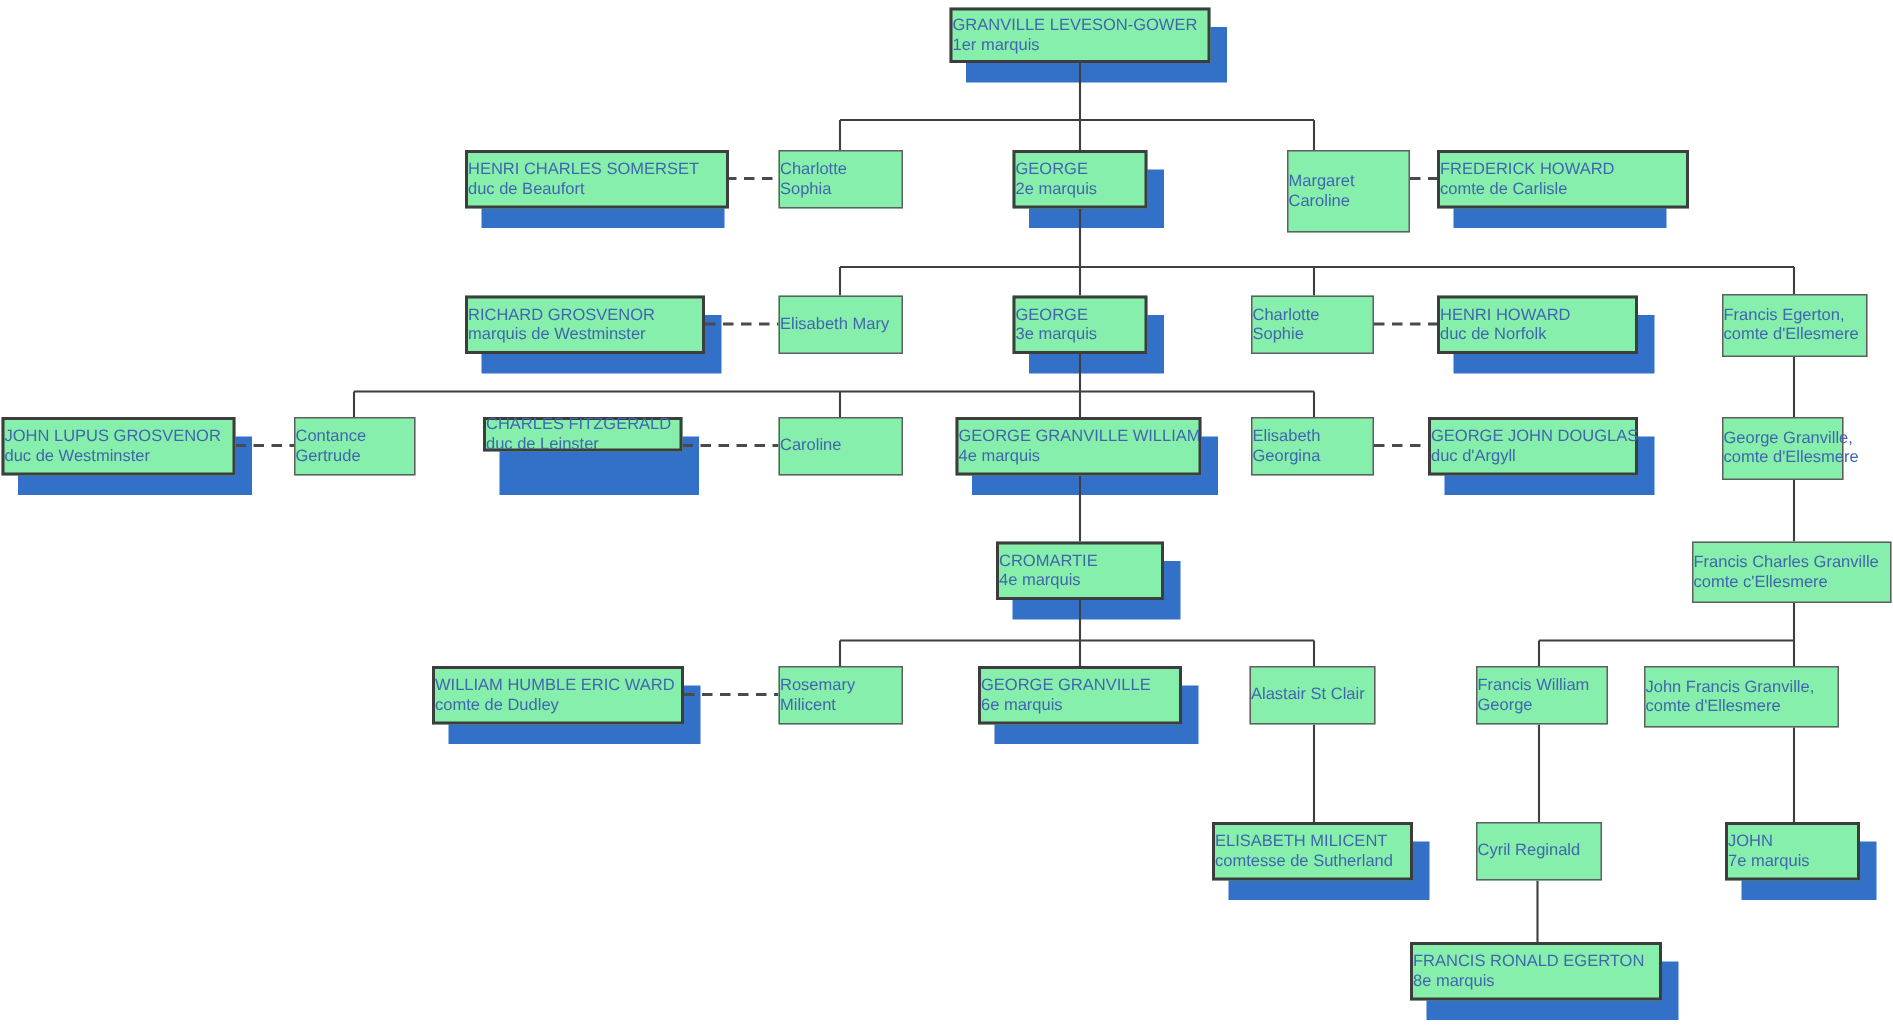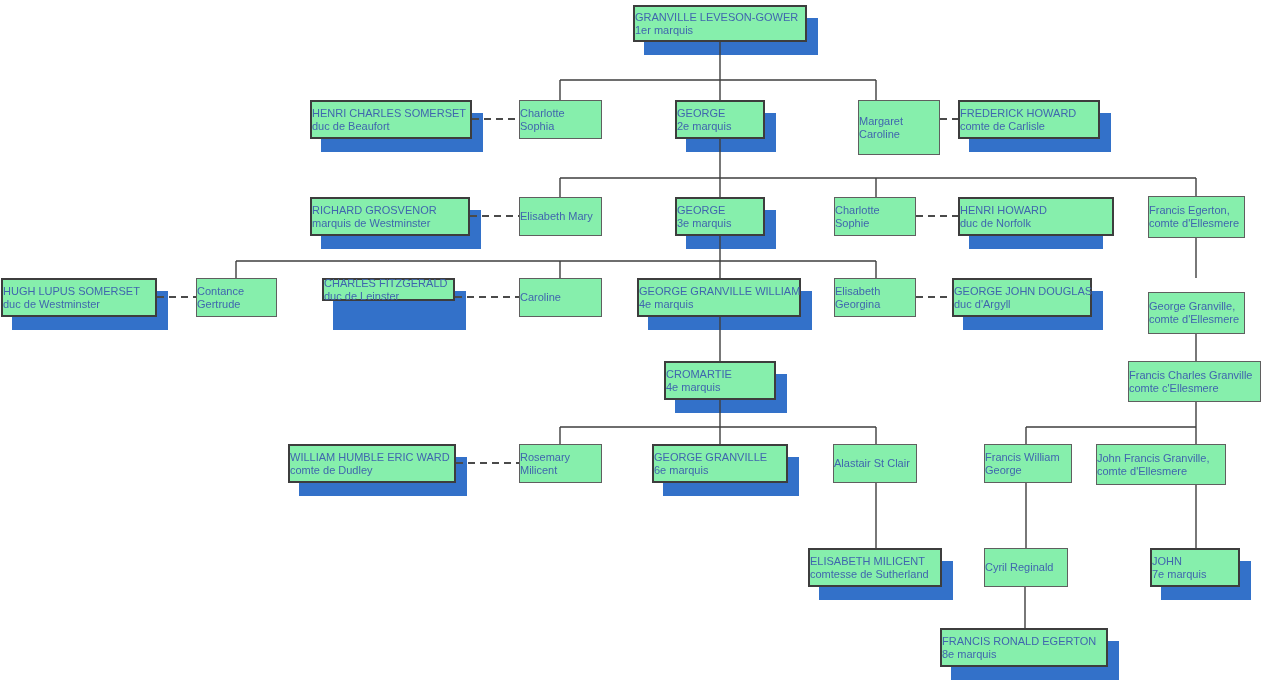--- a/index.html
+++ b/index.html
@@ -51,67 +51,67 @@
          M470 216 H519 M916 216 H958
          M157 297 H196 M455 297 H519 M916 297 H952
          M456 463 H519" fill="none" stroke="#4a4a4a" stroke-width="2" stroke-dasharray="7 5"></path>
   </svg>
 
   <div class="node major" style="left:633px;top:5px;width:174px;height:37px">
     <div>GRANVILLE LEVESON-GOWER</div>
     <div>1er marquis</div>
   </div>
 
-  <div class="node major" style="left:310px;top:100px;width:162px;height:39px">
+  <div class="node major" style="left:310px;top:100px;width:176px;height:39px">
     <div>HENRI CHARLES SOMERSET</div>
     <div>duc de Beaufort</div>
   </div>
   <div class="node" style="left:519px;top:100px;width:83px;height:39px">
     <div>Charlotte</div>
     <div>Sophia</div>
   </div>
   <div class="node major" style="left:675px;top:100px;width:90px;height:39px">
     <div>GEORGE</div>
     <div>2e marquis</div>
   </div>
   <div class="node" style="left:858px;top:100px;width:82px;height:55px">
     <div>Margaret</div>
     <div>Caroline</div>
   </div>
-  <div class="node major" style="left:958px;top:100px;width:142px;height:39px">
+  <div class="node major" style="left:958px;top:100px;width:168px;height:39px">
     <div>FREDERICK HOWARD</div>
     <div>comte de Carlisle</div>
   </div>
 
   <div class="node major" style="left:310px;top:197px;width:160px;height:39px">
     <div>RICHARD GROSVENOR</div>
     <div>marquis de Westminster</div>
   </div>
   <div class="node" style="left:519px;top:197px;width:83px;height:39px">
     <div>Elisabeth Mary</div>
   </div>
   <div class="node major" style="left:675px;top:197px;width:90px;height:39px">
     <div>GEORGE</div>
     <div>3e marquis</div>
   </div>
   <div class="node" style="left:834px;top:197px;width:82px;height:39px">
     <div>Charlotte</div>
     <div>Sophie</div>
   </div>
-  <div class="node major" style="left:958px;top:197px;width:156px;height:39px">
+  <div class="node major" style="left:958px;top:197px;width:134px;height:39px">
     <div>HENRI HOWARD</div>
     <div>duc de Norfolk</div>
   </div>
   <div class="node" style="left:1148px;top:196px;width:97px;height:42px">
     <div>Francis Egerton,</div>
     <div>comte d'Ellesmere</div>
   </div>
 
   <div class="node major" style="left:1px;top:278px;width:156px;height:39px">
-    <div>HUGH LUPUS SOMERSET</div>
+    <div>JOHN LUPUS GROSVENOR</div>
     <div>duc de Westminster</div>
   </div>
   <div class="node" style="left:196px;top:278px;width:81px;height:39px">
     <div>Contance</div>
     <div>Gertrude</div>
   </div>
   <div class="node major" style="left:322px;top:278px;width:133px;height:23px">
     <div>CHARLES FITZGERALD</div>
     <div>duc de Leinster</div>
   </div>
@@ -123,21 +123,21 @@
     <div>4e marquis</div>
   </div>
   <div class="node" style="left:834px;top:278px;width:82px;height:39px">
     <div>Elisabeth</div>
     <div>Georgina</div>
   </div>
   <div class="node major" style="left:952px;top:278px;width:140px;height:39px">
     <div>GEORGE JOHN DOUGLAS</div>
     <div>duc d'Argyll</div>
   </div>
-  <div class="node" style="left:1148px;top:292px;width:97px;height:42px">
+  <div class="node" style="left:1148px;top:278px;width:81px;height:42px">
     <div>George Granville,</div>
     <div>comte d'Ellesmere</div>
   </div>
 
   <div class="node major" style="left:664px;top:361px;width:112px;height:39px">
     <div>CROMARTIE</div>
     <div>4e marquis</div>
   </div>
   <div class="node" style="left:1128px;top:361px;width:133px;height:41px">
     <div>Francis Charles Granville</div>

